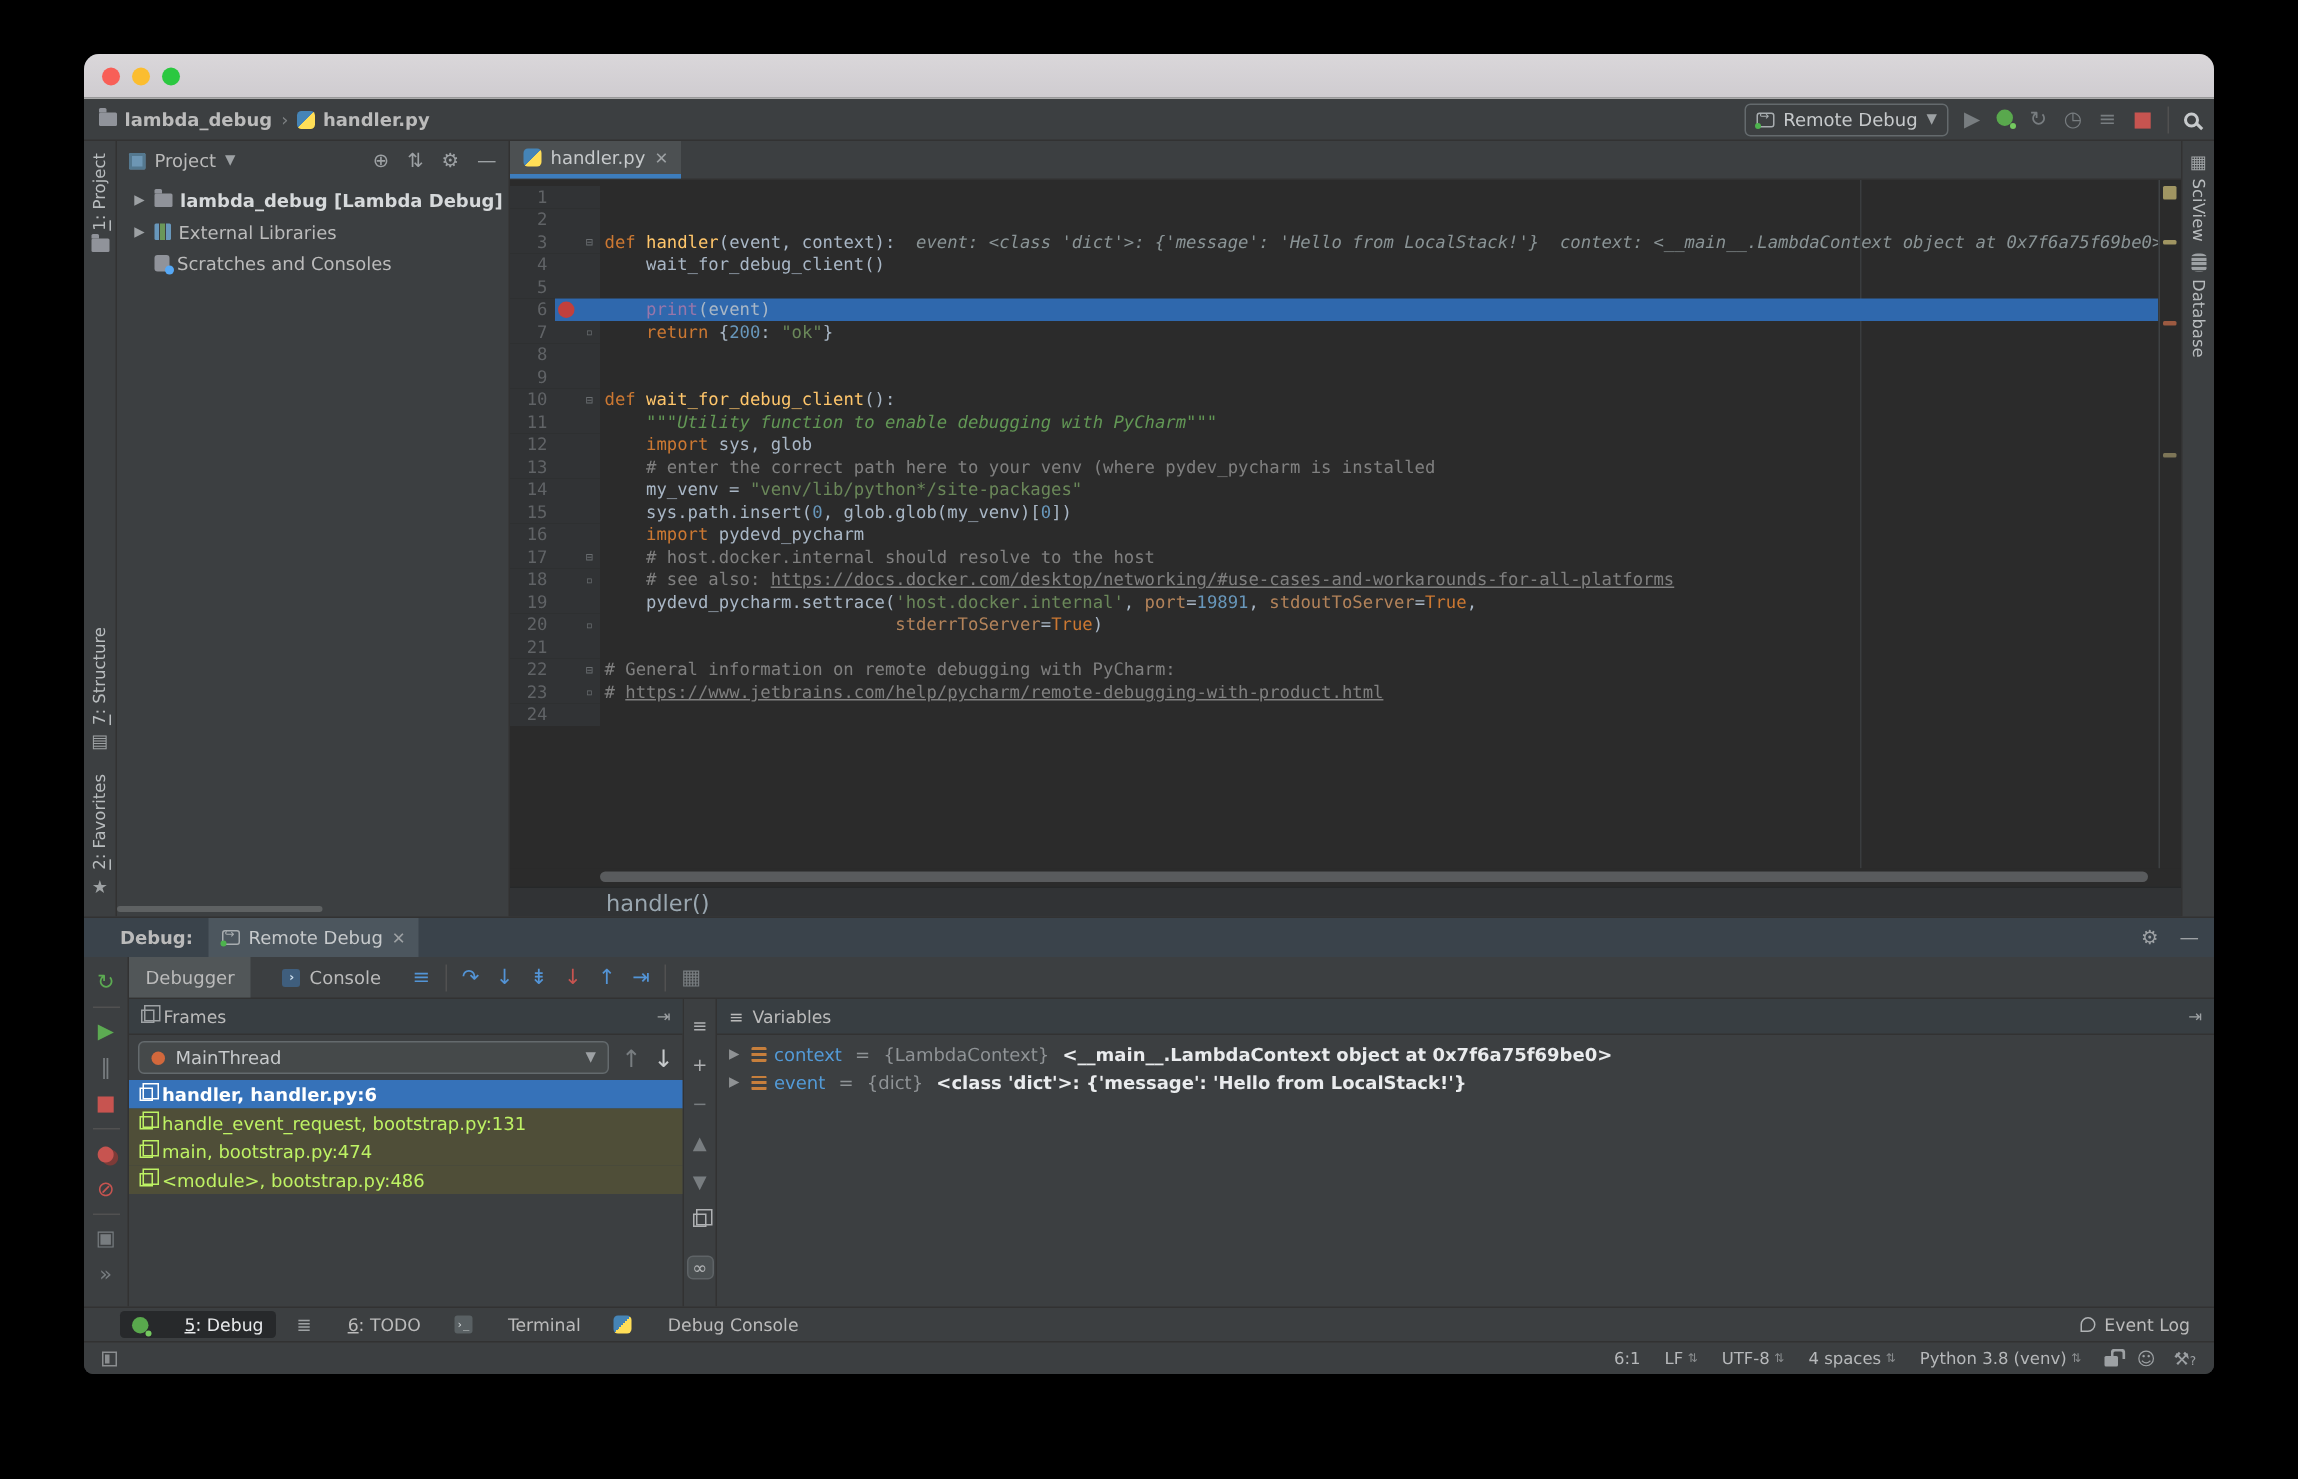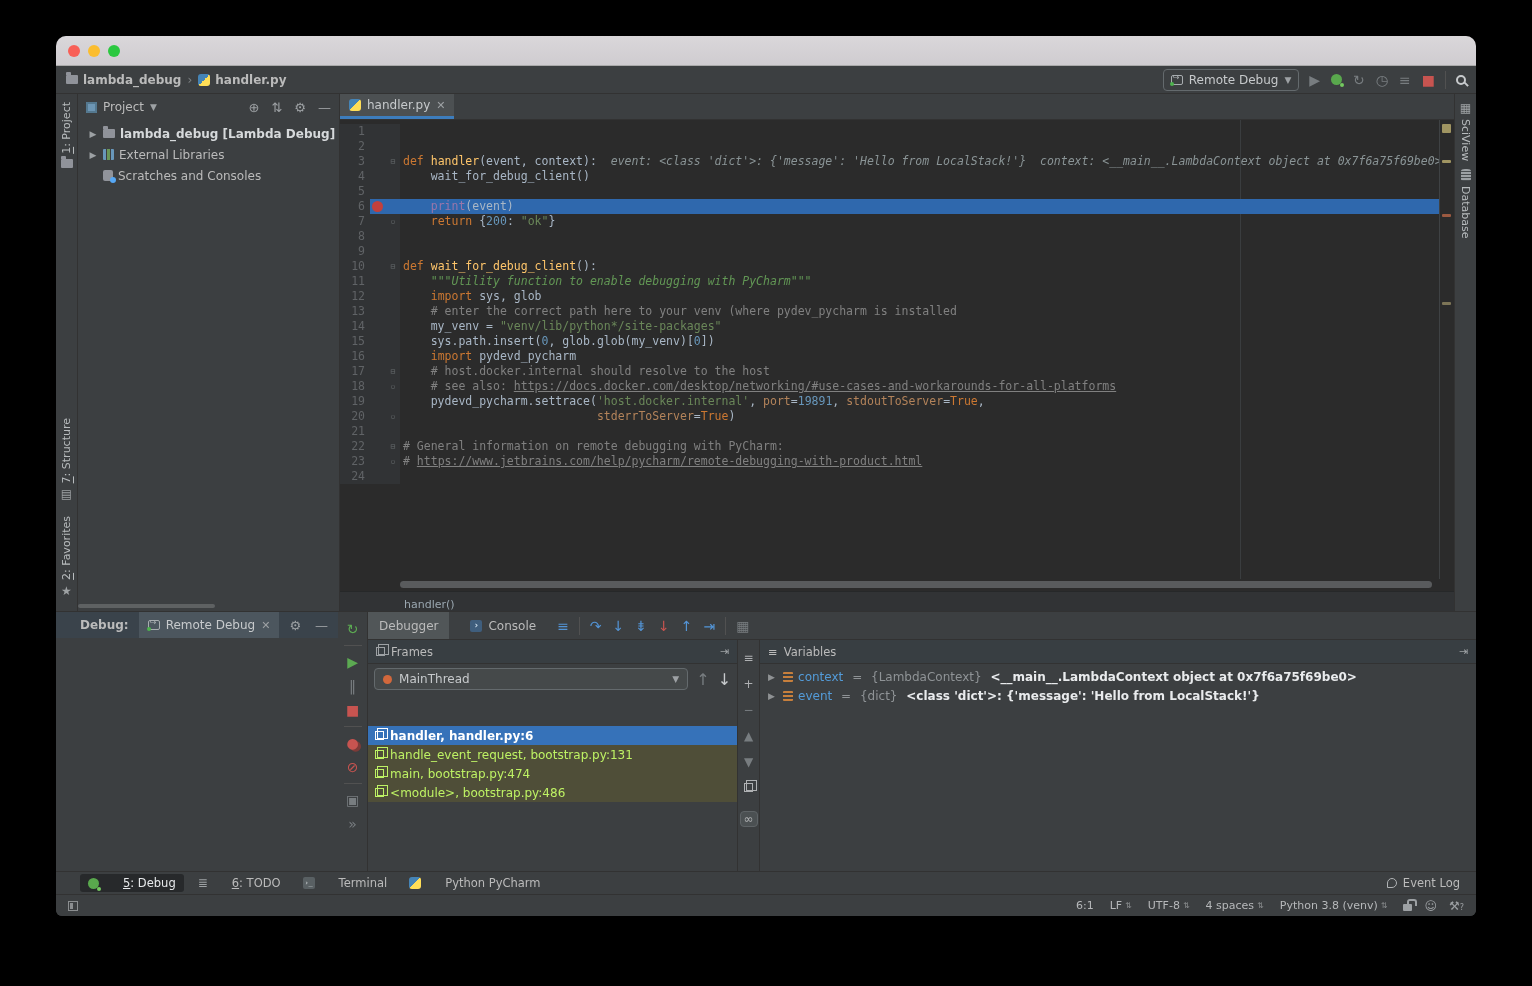--- a/index.html
+++ b/index.html
@@ -85,23 +85,23 @@
   .foldcol{width:14px;flex:none;background:#313335;color:#696d70;font-size:8px;line-height:15px;text-align:center;}
   .ctext{flex:1;padding-left:3px;overflow:hidden;}
   .cl.active .bpcol,.cl.active .foldcol,.cl.active .ctext{background:#2f68ad;}
   .sg-t{color:#a9b7c6;} .sg-k{color:#cc7832;} .sg-f{color:#ffc66b;} .sg-s{color:#6a8759;}
   .sg-d{color:#629755;font-style:italic;} .sg-c{color:#808080;} .sg-n{color:#6897bb;}
   .sg-b{color:#9876aa;} .sg-h{color:#8a9496;font-style:italic;} .sg-p{color:#b3835a;} .sg-u{text-decoration:underline;}
   .scrollcol{width:15px;flex:none;background:#2b2b2b;border-left:1px solid #3f4244;position:relative;}
   .smark{position:absolute;right:3px;border-radius:1px;}
   .hsb{height:12px;flex:none;position:relative;background:#2b2b2b;}
   .hsb-thumb{position:absolute;left:60px;right:22px;top:2px;height:7px;background:#595b5d;border-radius:4px;}
-  .crumbbar{height:20px;flex:none;background:#313335;border-top:1px solid #262829;color:#9aa7b0;font-size:11px;display:flex;align-items:flex-end;padding-left:64px;}
-  
-  .debugwin{height:260px;flex:none;border-top:1px solid #323232;display:flex;flex-direction:row;background:#3c3f41;}
+  .crumbbar{height:20px;flex:none;background:#313335;border-top:1px solid #262829;color:#9aa7b0;font-size:15px;display:flex;align-items:center;padding-left:64px;}
+  
+  .debugwin{height:260px;flex:none;border-top:1px solid #323232;display:flex;flex-direction:column;background:#3c3f41;}
   .dbg-header{height:26px;flex:none;background:#3a434b;display:flex;align-items:center;padding:0 10px;font-size:12px;color:#bbb;gap:10px;}
   .dbg-title{font-weight:bold;padding-left:14px;}
   .sessiontab{display:flex;align-items:center;gap:6px;background:#4c565e;height:100%;padding:0 9px;color:#c7cacc;}
   .dbg-hacts{margin-left:auto;display:flex;gap:14px;color:#9da1a4;font-size:13px;align-items:center;}
   .dbg-lower{flex:1;display:flex;min-height:0;}
   .dbg-stripe{width:30px;flex:none;background:#3c3f41;border-right:1px solid #323232;display:flex;flex-direction:column;align-items:center;padding-top:5px;}
   .dstripe-btn{font-size:14px;line-height:16px;margin:4px 0;}
   .dstripe-sep{width:18px;height:1px;background:#515151;margin:4px 0;}
   .red-o{color:#c75450;text-shadow:3px 2px 0 #7d3b38;}
   .dbg-main{flex:1;display:flex;flex-direction:column;min-width:0;}
@@ -109,21 +109,21 @@
   .dtab{height:100%;display:flex;align-items:center;gap:6px;padding:0 11px;font-size:12px;color:#bbb;}
   .dtab.sel{background:#515658;}
   .stepbtn{font-size:14px;line-height:14px;}
   .dbg-body{flex:1;display:flex;min-height:0;}
   .frames{width:370px;flex:none;display:flex;flex-direction:column;border-right:1px solid #323232;background:#3c3f41;}
   .panel-header{height:24px;flex:none;background:#383e42;border-bottom:1px solid #323232;display:flex;align-items:center;gap:6px;padding:0 8px;font-size:11.5px;color:#bbb;}
   .ph-right{margin-left:auto;color:#9da1a4;font-size:11px;display:flex;gap:8px;}
   .threadrow{height:30px;flex:none;display:flex;align-items:center;gap:8px;padding:0 6px;}
   .threadsel{flex:1;height:22px;background:#45494a;border:1px solid #646a6d;border-radius:4px;display:flex;align-items:center;gap:7px;padding:0 8px;color:#c7cacc;font-size:12px;}
   .tdot{width:9px;height:9px;border-radius:50%;background:#d2683c;}
-  .framelist{flex:1;margin-top:32px;}
+  .framelist{flex:1;}
   .frame-row{height:19px;display:flex;align-items:center;gap:6px;padding-left:7px;font-size:12px;color:#bef264;background:#4f4e38;}
   .frame-row.sel{background:#3672b9;color:#fff;font-weight:bold;}
   .midstrip{width:22px;flex:none;background:#3c3f41;border-right:1px solid #323232;display:flex;flex-direction:column;align-items:center;color:#afb1b3;padding-top:5px;}
   .mid-btn{font-size:12px;line-height:14px;margin:6px 0;}
   .mid-btn.boxed{background:#4b5052;border:1px solid #5e6366;border-radius:4px;padding:0 3px;margin-top:10px;}
   .vars{flex:1;min-width:0;display:flex;flex-direction:column;background:#3c3f41;}
   .varlist{flex:1;padding-top:3px;}
   .var-row{height:19px;display:flex;align-items:center;gap:5px;padding-left:8px;font-size:12px;white-space:pre;}
   .var-arrow{color:#8f9294;font-size:9px;width:10px;}
   .var-name{color:#539bd8;}
@@ -426,21 +426,21 @@
         <div class="btab">
           <span class="ic gl">≣</span>
           <span><u>6</u>: TODO</span>
         </div>
         <div class="btab">
           <span class="ic ic-term">›_</span>
           <span>Terminal</span>
         </div>
         <div class="btab">
           <span class="ic ic-py"></span>
-          <span>Python PyCharm</span>
+          <span>Debug Console</span>
         </div>
       </div>
     <div class="eventlog">
       <span class="ic ic-balloon"></span>
       <span>Event Log</span>
     </div>
   </div>
 
   <div class="statusbar">
     <span class="ic ic-read"></span>

